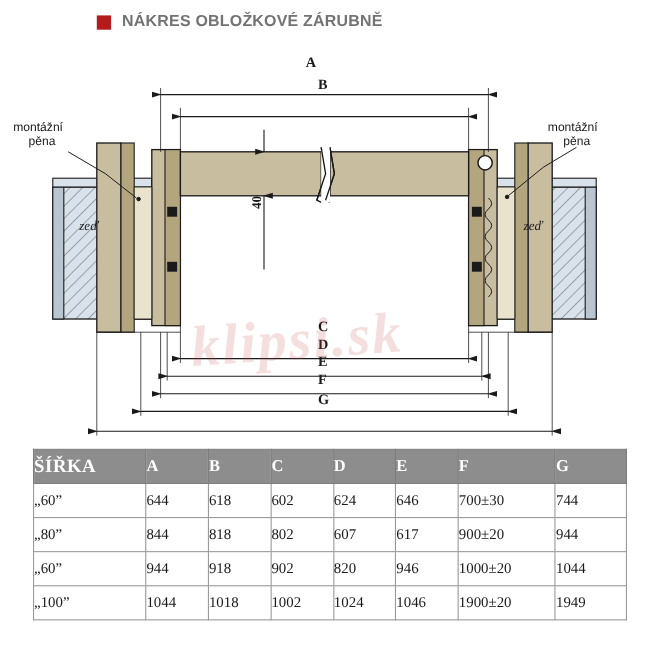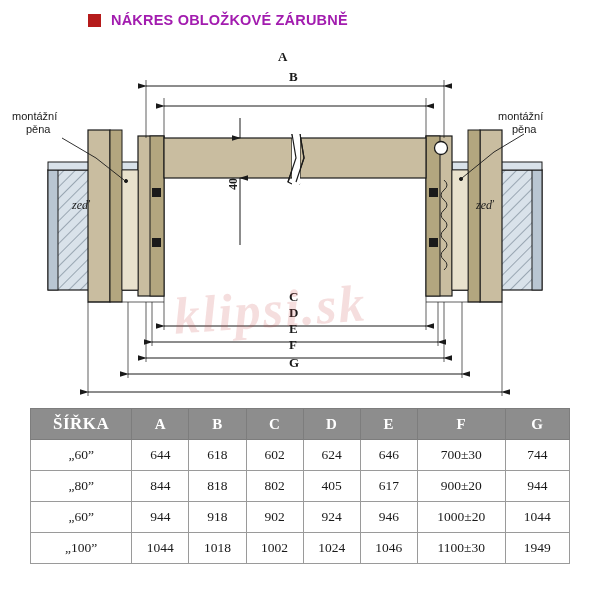--- a/index.html
+++ b/index.html
@@ -12,21 +12,21 @@
     overflow:hidden;
   }
   .title-row{
     position:absolute;left:88px;top:12px;
     display:flex;align-items:center;gap:10px;
   }
   .title-marker{
     width:13px;height:13px;background:#b51b1b;display:block;
   }
   .title-text{
-    font-size:14.5px;font-weight:bold;letter-spacing:.2px;color:#a21caf;
+    font-size:14.5px;font-weight:bold;letter-spacing:.2px;color:#737373;
   }
   .diagram{
     position:absolute;left:0;top:30px;width:600px;height:370px;
   }
   svg.draw{position:absolute;left:0;top:0;}
   .watermark{
     position:absolute;left:60px;top:250px;
     width:420px;text-align:center;
     font-family:"Liberation Serif", serif;
     font-size:52px;font-style:italic;font-weight:bold;
@@ -40,23 +40,23 @@
   .tbl-wrap{
     position:absolute;left:30px;top:408px;width:540px;
   }
   table{
     border-collapse:collapse;width:540px;
     font-family:"Liberation Serif", serif;
     font-size:13.5px;
   }
   th,td{
     border:1px solid #9a9a9a;
-    text-align:center;
+    text-align:left;
     height:30px;
-    padding:0 11px;
+    padding:0 0;
     background:#ffffff;
   }
   thead th{
     background:#8d8d8d;
     color:#ffffff;
     font-family:"Liberation Serif", serif;
     font-weight:bold;
     font-size:15px;
     letter-spacing:.5px;
     border:1px solid #7d7d7d;
@@ -283,40 +283,40 @@
         <td>624</td>
         <td>646</td>
         <td>700±30</td>
         <td>744</td>
       </tr>
       <tr>
         <td class="first">„80”</td>
         <td>844</td>
         <td>818</td>
         <td>802</td>
-        <td>405</td>
+        <td>607</td>
         <td>617</td>
         <td>900±20</td>
         <td>944</td>
       </tr>
       <tr>
         <td class="first">„60”</td>
         <td>944</td>
         <td>918</td>
         <td>902</td>
-        <td>924</td>
+        <td>820</td>
         <td>946</td>
         <td>1000±20</td>
         <td>1044</td>
       </tr>
       <tr>
         <td class="first">„100”</td>
         <td>1044</td>
         <td>1018</td>
         <td>1002</td>
         <td>1024</td>
         <td>1046</td>
-        <td>1100±30</td>
+        <td>1900±20</td>
         <td>1949</td>
       </tr>
     </tbody>
   </table>
 </div>
 
 </body></html>

